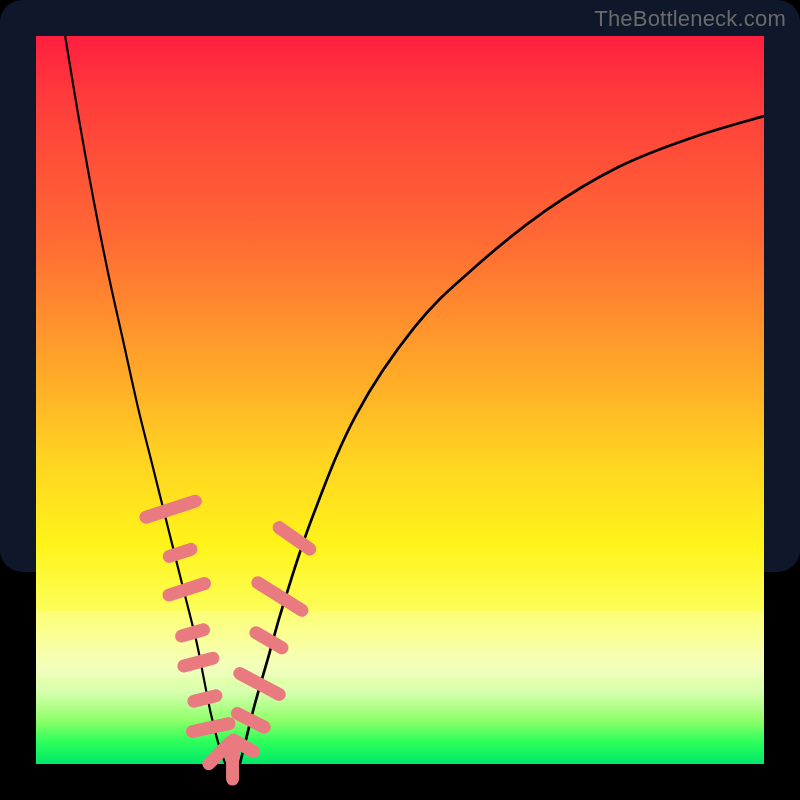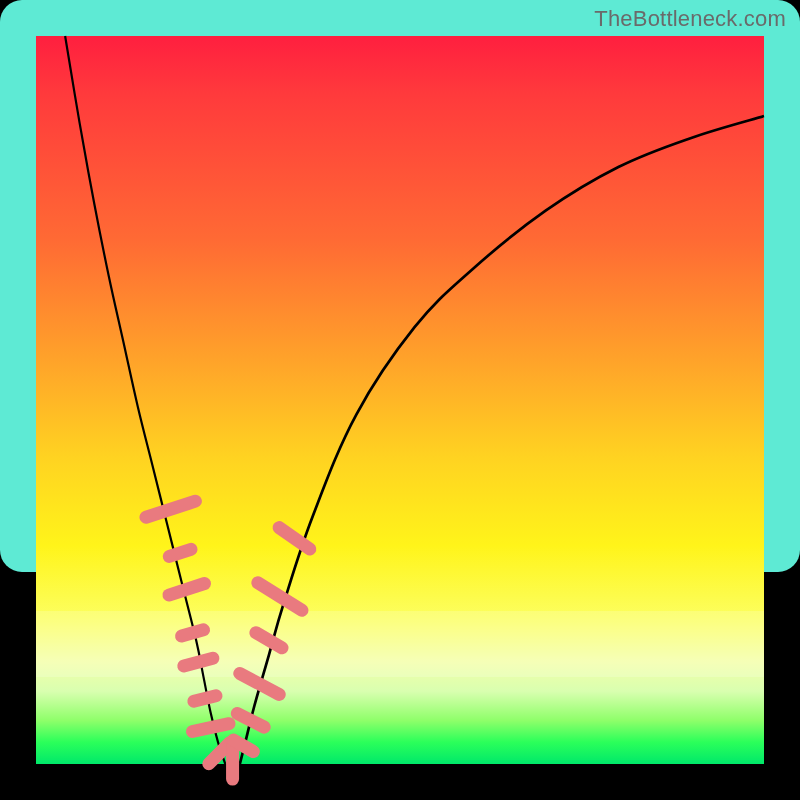--- a/index.html
+++ b/index.html
@@ -8,21 +8,21 @@
     width: 800px;
     height: 800px;
     background: #000;
     overflow: hidden;
     font-family: Arial, Helvetica, sans-serif;
   }
   .stage {
     position: relative;
     width: 800px;
     height: 572px;
-    background: #5eead4;
+    background: #0f172a;
     border-radius: 22px;
   }
   .plot {
     position: absolute;
     left: 36px;
     top: 36px;
     width: 728px;
     height: 728px;
     
     background: linear-gradient(to bottom,

